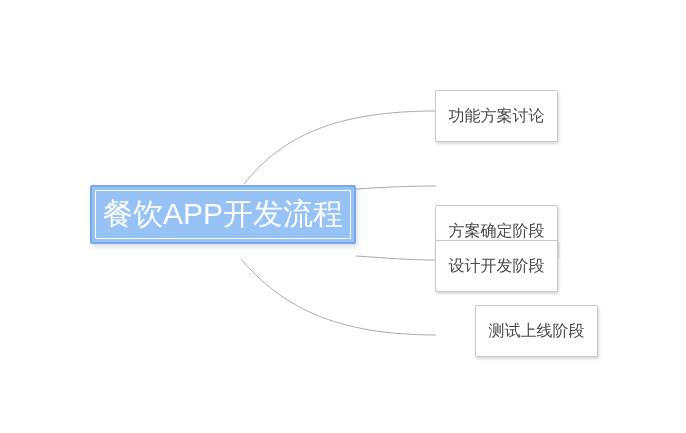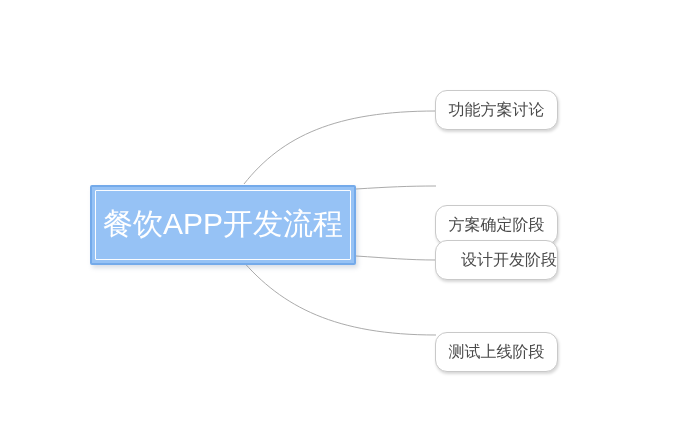--- a/index.html
+++ b/index.html
@@ -27,21 +27,21 @@
   }
   .connectors path {
     fill: none;
     stroke-width: 1;
   }
   .root-node {
     position: absolute;
     left: 90px;
     top: 185px;
     width: 266px;
-    height: 80px;
+    height: 59px;
     box-sizing: border-box;
     background: var(--root-fill, #96c2f5);
     border: 2px solid var(--root-border, #74aaea);
     border-radius: 2px;
     box-shadow: 2px 3px 4px rgba(110, 130, 160, 0.25);
     display: flex;
     align-items: center;
     justify-content: center;
     z-index: 2;
     cursor: default;
@@ -58,36 +58,36 @@
     color: var(--root-text, #ffffff);
     font-size: 30px;
     line-height: 1;
     white-space: nowrap;
     padding-bottom: 2px;
   }
   .child-node {
     position: absolute;
     left: 435px;
     width: 123px;
-    height: 40px;
+    height: 52px;
     box-sizing: border-box;
     background: #ffffff;
     border: 1px solid var(--child-border, #c9c9c9);
-    border-radius: 12px;
+    border-radius: 2px;
     box-shadow: 1px 2px 3px rgba(0, 0, 0, 0.16);
     display: flex;
     align-items: center;
     justify-content: center;
     z-index: 2;
     cursor: default;
   }
   .child-node.c0 { top: 90px; }
   .child-node.c1 { top: 165px; margin-top: 40px; }
-  .child-node.c2 { top: 240px; justify-content: flex-end; }
-  .child-node.c3 { top: 332px; }
+  .child-node.c2 { top: 240px; }
+  .child-node.c3 { top: 305px; margin-left: 40px; }
   .child-label {
     color: var(--child-text, #4a4a4a);
     font-size: 16px;
     line-height: 1;
     white-space: nowrap;
   }
 </style>
 </head>
 <body>
 

